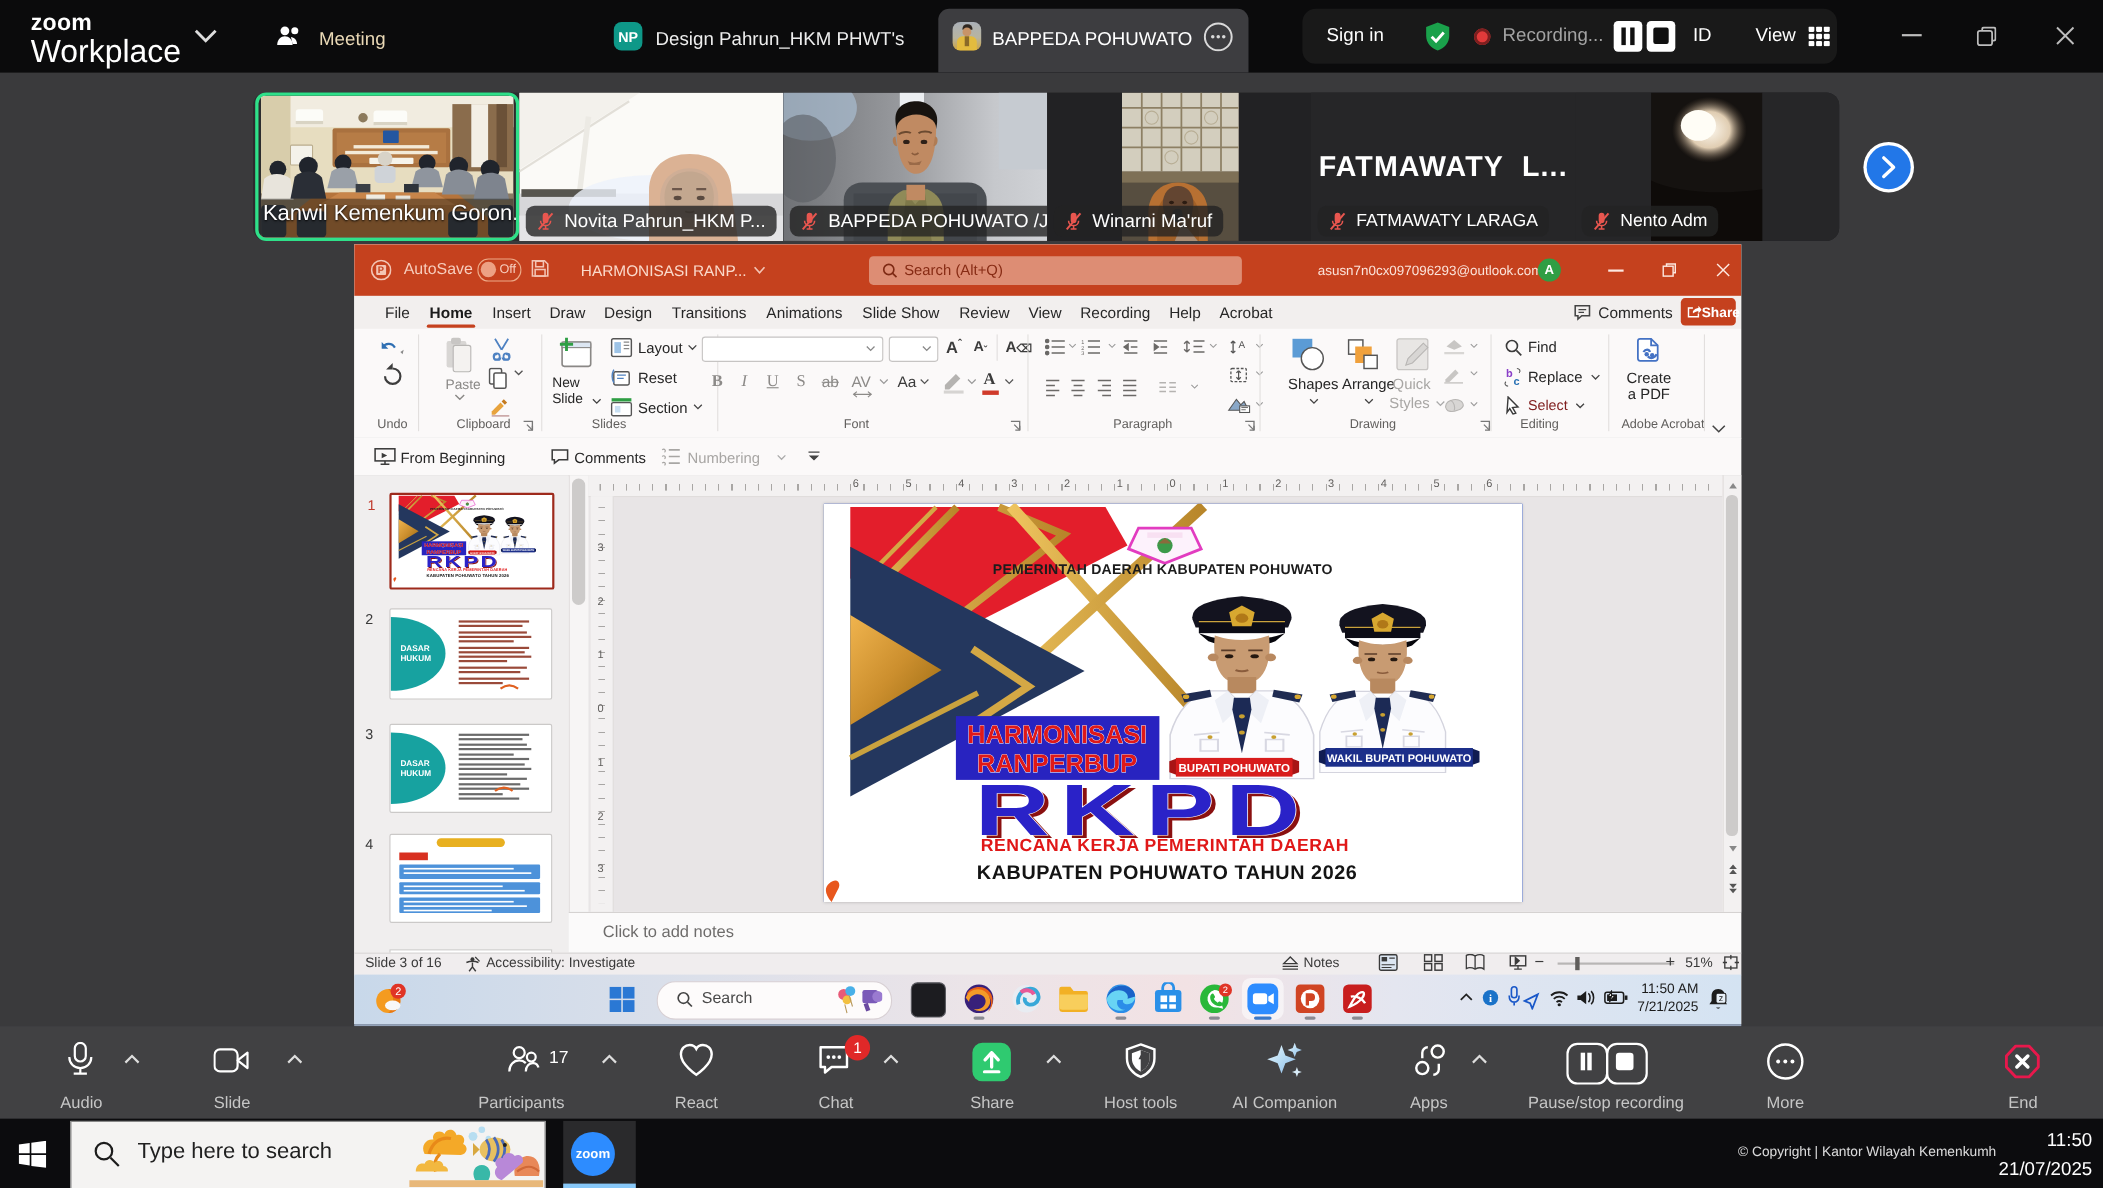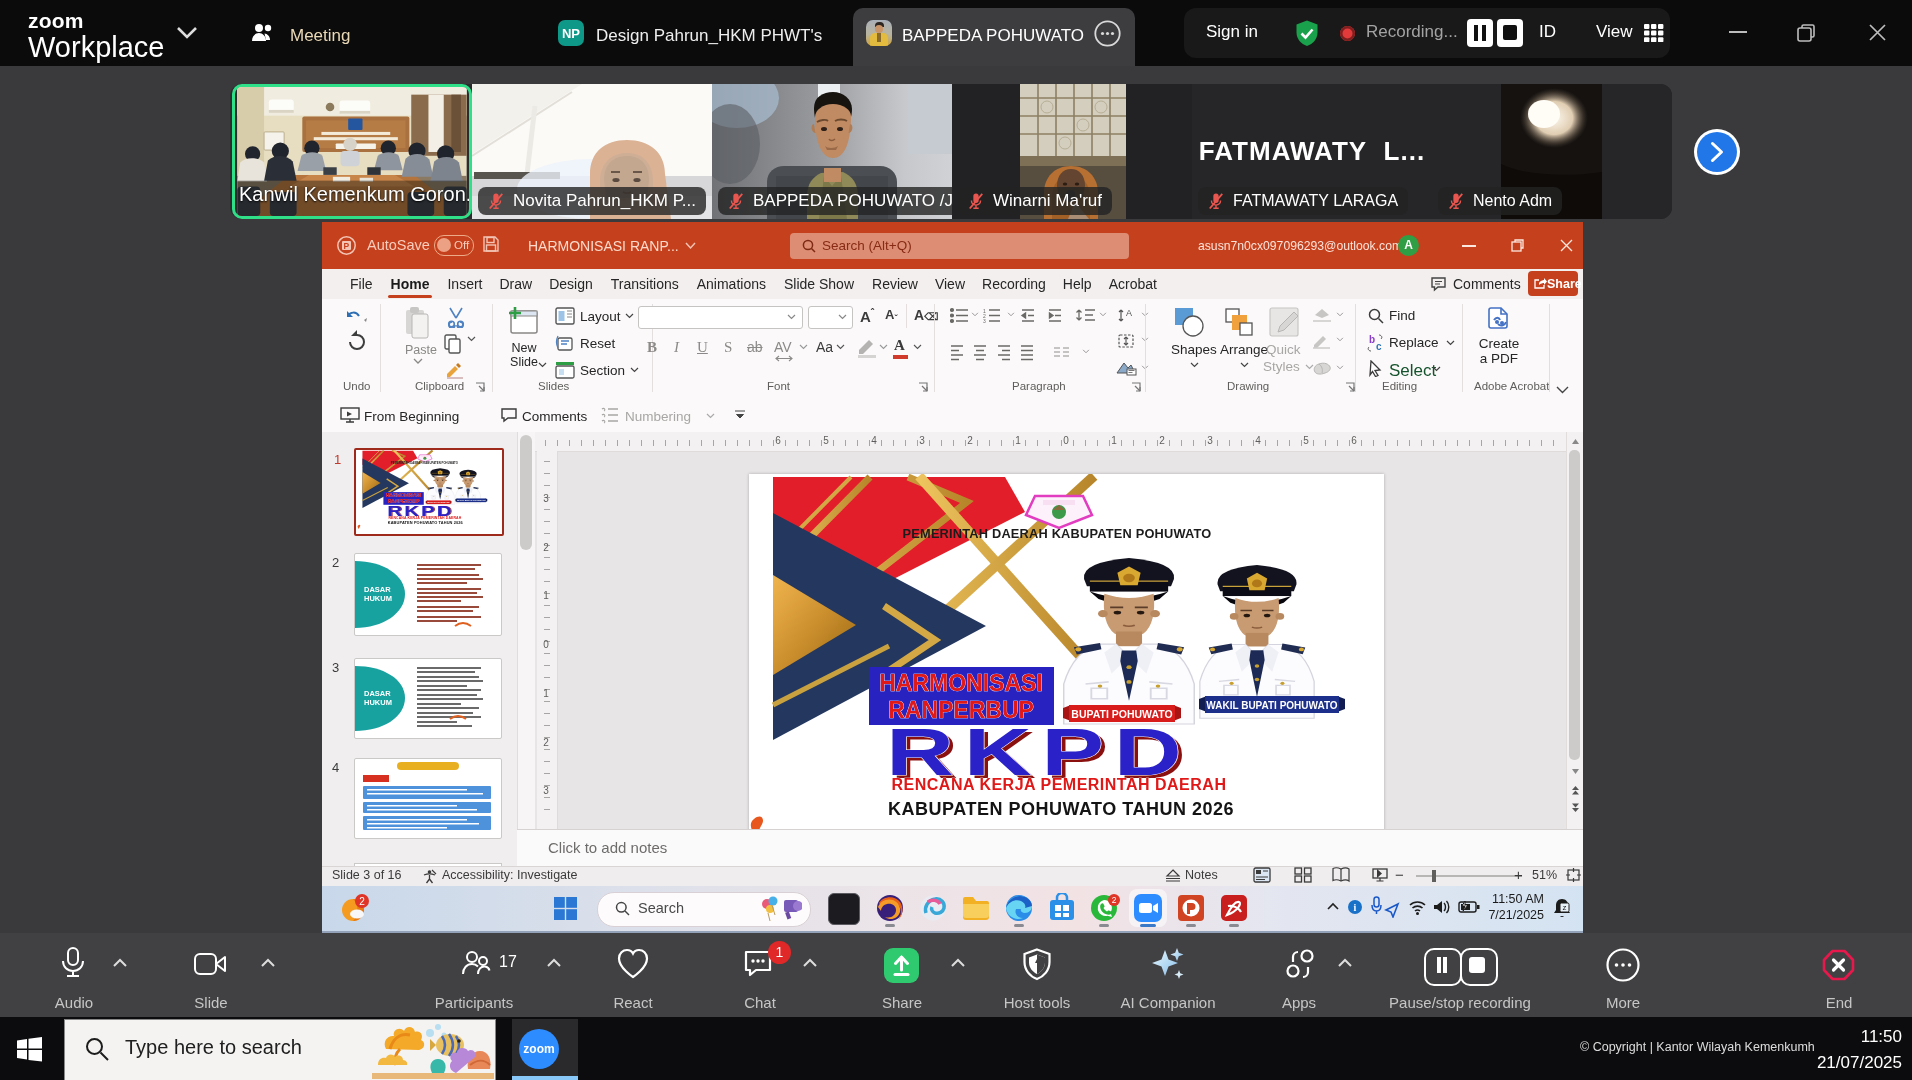--- a/index.html
+++ b/index.html
@@ -378,21 +378,21 @@
       <path d="M2 2h8v8" stroke="#777" stroke-width="1.2" fill="none"></path>
       <path d="M10 10L5 5" stroke="#777" stroke-width="1.2"></path>
       <path d="M10 6v4H6" stroke="#777" stroke-width="1.2" fill="none"></path>
     </svg>
  <div class="abs" style="left:170px;top:82px;width:1px;height:88px;background:#e2dfde"></div>
  <svg class="abs" style="left:183px;top:83px" width="34" height="34" viewBox="0 0 34 34">
       <rect x="6" y="6" width="26" height="22" rx="2" fill="#fff" stroke="#8a8886" stroke-width="1.5"></rect>
       <rect x="6" y="6" width="26" height="5" fill="#dce6f2" stroke="#8a8886" stroke-width="1"></rect>
       <path d="M10 2v12M4 8h12" stroke="#2e9e44" stroke-width="2.6"></path>
     </svg>
- <div class="abs" style="left:180px;top:119px;color:#262626;font-size:12.5px;text-align:center;width:44px">New<br>Slide</div>
+ <div class="abs" style="left:180px;top:119px;color:#262626;font-size:12.5px;text-align:left;width:44px">New<br>Slide</div>
  <svg class="abs" style="left:216px;top:140px" width="9" height="6" viewBox="0 0 9 6">
       <path d="M1 1l3.5 3.5L8 1" stroke="#444" stroke-width="1.2" fill="none"></path>
     </svg>
  <svg class="abs" style="left:233px;top:85px" width="20" height="18" viewBox="0 0 20 18">
       <rect x="1" y="1" width="18" height="16" rx="1.5" stroke="#555" stroke-width="1.4" fill="#fff"></rect>
       <rect x="3.5" y="4" width="6" height="10" fill="#9dc3e6"></rect>
       <path d="M12 4h5M12 7h5M12 10h5" stroke="#888" stroke-width="1.2"></path>
     </svg>
  <div class="abs" style="left:258px;top:87px;color:#262626;font-size:13.5px">Layout</div>
  <svg class="abs" style="left:303px;top:91px" width="9" height="6" viewBox="0 0 9 6">
@@ -612,21 +612,21 @@
       <text x="10" y="16" font-size="10" fill="#2e75b6" font-weight="bold">c</text>
       <path d="M3 13c-2 2 0 4 2 4M15 5c2-2 0-4-2-4" stroke="#555" stroke-width="1" fill="none"></path>
     </svg>
  <div class="abs" style="left:1067px;top:113px;color:#262626;font-size:13.5px">Replace</div>
  <svg class="abs" style="left:1124px;top:118px" width="9" height="6" viewBox="0 0 9 6">
       <path d="M1 1l3.5 3.5L8 1" stroke="#444" stroke-width="1.2" fill="none"></path>
     </svg>
  <svg class="abs" style="left:1046px;top:138px" width="15" height="17" viewBox="0 0 15 17">
       <path d="M3 1l9 9-5 .5 3 5-2.5 1-3-5L2 15z" fill="#fff" stroke="#3b3b3b" stroke-width="1.3"></path>
     </svg>
- <div class="abs" style="left:1067px;top:139px;color:#14532d;font-size:17px">Select</div>
+ <div class="abs" style="left:1067px;top:139px;color:#7f1d1d;font-size:13px">Select</div>
  <svg class="abs" style="left:1110px;top:144px" width="9" height="6" viewBox="0 0 9 6">
       <path d="M1 1l3.5 3.5L8 1" stroke="#444" stroke-width="1.2" fill="none"></path>
     </svg>
  <div class="abs" style="left:1060px;top:158px;color:#605e5c;font-size:11.5px">Editing</div>
  <div class="abs" style="left:1140px;top:82px;width:1px;height:88px;background:#e2dfde"></div>
 
  <svg class="abs" style="left:1163px;top:84px" width="28" height="28" viewBox="0 0 28 28">
       <path d="M6 2h10l6 6v12a2 2 0 01-2 2H6a2 2 0 01-2-2V4a2 2 0 012-2z" fill="#fff" stroke="#4472c4" stroke-width="1.6"></path>
       <path d="M16 2v6h6" fill="none" stroke="#4472c4" stroke-width="1.6"></path>
       <path d="M9 14c2-3 5-3 6 0M13 18c3 3 7 1 8-2" stroke="#4472c4" stroke-width="2" fill="none"></path>
@@ -690,21 +690,21 @@
       <div class="abs" style="left:7px;top:10px;width:6px;height:360px;background:repeating-linear-gradient(180deg,#a8a6a4 0 1px,transparent 1px 12px)"></div>
       <span class="abs" style="left:0;top:42px;width:18px;text-align:center">3</span>
       <span class="abs" style="left:0;top:91px;width:18px;text-align:center">2</span>
       <span class="abs" style="left:0;top:139px;width:18px;text-align:center">1</span>
       <span class="abs" style="left:0;top:188px;width:18px;text-align:center">0</span>
       <span class="abs" style="left:0;top:237px;width:18px;text-align:center">1</span>
       <span class="abs" style="left:0;top:286px;width:18px;text-align:center">2</span>
       <span class="abs" style="left:0;top:334px;width:18px;text-align:center">3</span>
     </div>
 
- <div class="abs" style="left:427px;top:252px;width:635px;height:362px;background:#1d4ed8;box-shadow:0 0 3px rgba(0,0,0,.25)">
+ <div class="abs" style="left:427px;top:236px;width:635px;height:362px;background:#1d4ed8;box-shadow:0 0 3px rgba(0,0,0,.25)">
  <svg width="635" height="362" viewBox="0 0 635 362">
  <defs>
   <linearGradient id="goldg" x1="0" y1="0" x2="1" y2="1">
             <stop offset="0" stop-color="#f0b44e"></stop>
             <stop offset=".5" stop-color="#cc8f2e"></stop>
             <stop offset="1" stop-color="#96660f"></stop>
           </linearGradient>
   <linearGradient id="goldg2" x1="0" y1="0" x2="1" y2="0">
             <stop offset="0" stop-color="#eec45e"></stop>
             <stop offset="1" stop-color="#b8862a"></stop>

